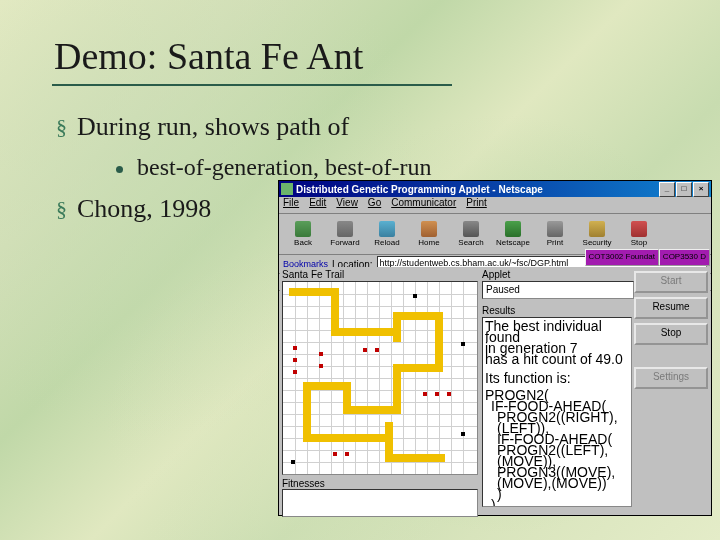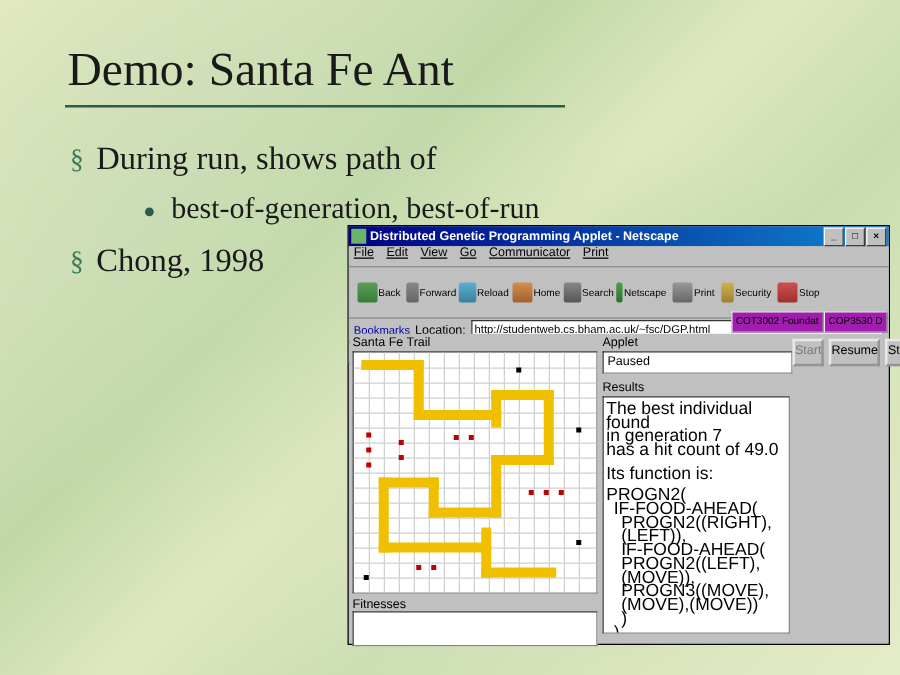--- a/index.html
+++ b/index.html
@@ -14,21 +14,21 @@
 .sub-bullet .dot{width:7px;height:7px;background:#2a5c4a;border-radius:50%;margin-top:12px;flex:0 0 auto}
 .b2{left:56px;top:194px}
 .browser{position:absolute;left:278px;top:180px;width:432px;height:334px;background:#c0c0c0;border:1px solid #000;font-family:Liberation Sans, sans-serif;font-size:10px;color:#000}
 .titlebar{height:16px;background:linear-gradient(90deg,#000080,#1084d0);color:#fff;display:flex;align-items:center;padding:0 2px;font-size:10px;font-weight:bold}
 .titlebar .icon{width:12px;height:12px;background:#6bb36b;margin-right:3px}
 .titlebar .spacer{flex:1}
 .winbtn{width:14px;height:13px;background:#c0c0c0;border:1px solid #fff;border-right-color:#404040;border-bottom-color:#404040;margin-left:1px;font-size:8px;text-align:center;line-height:11px;color:#000}
 .menubar{height:16px;background:#c0c0c0;display:flex;align-items:flex-start;padding-left:4px;gap:10px;border-bottom:1px solid #808080}
 .menubar span{text-decoration:underline;text-decoration-color:#000}
 .toolbar{height:36px;background:#c0c0c0;display:flex;align-items:center;padding:2px 4px;gap:2px;border-bottom:1px solid #808080}
-.tbtn{width:40px;height:32px;display:flex;flex-direction:row;align-items:center;justify-content:center;font-size:8px;gap:1px}
+.tbtn{width:40px;height:32px;display:flex;flex-direction:column;align-items:center;justify-content:center;font-size:8px;gap:1px}
 .tbtn .ic{width:16px;height:16px;border-radius:2px}
 .ic-back{background:linear-gradient(#5a9e5a,#3a7a3a)}
 .ic-fwd{background:linear-gradient(#888,#666)}
 .ic-reload{background:linear-gradient(#5ab0d0,#3a80a0)}
 .ic-home{background:linear-gradient(#d09050,#a06030)}
 .ic-search{background:linear-gradient(#888,#555)}
 .ic-nsc{background:linear-gradient(#4aa04a,#2a702a)}
 .ic-print{background:linear-gradient(#999,#666)}
 .ic-sec{background:linear-gradient(#d0b050,#a08030)}
 .ic-stop{background:linear-gradient(#d05050,#a03030)}
@@ -48,21 +48,21 @@
 .gl-v,.gl-h{position:absolute;background:#d0d0d0}
 .gl-v{width:1px;top:0;bottom:0}
 .gl-h{height:1px;left:0;right:0}
 .fit-label{font-size:10px;margin-top:3px}
 .fit-box{width:194px;height:26px;background:#fff;border:1px inset #888}
 .mid-col{width:148px;padding:2px}
 .status-box{width:144px;height:14px;background:#fff;border:1px inset #888;font-size:10px;padding:1px 3px;line-height:13px}
 .results-box{width:144px;height:182px;background:#fff;border:1px inset #888;font-size:14px;padding:3px 2px;line-height:11px;overflow:hidden}
 .results-box .indent1{padding-left:6px}
 .results-box .indent2{padding-left:12px}
-.right-col{width:80px;padding:4px 2px;display:flex;flex-direction:row;gap:4px}
+.right-col{width:80px;padding:4px 2px;display:flex;flex-direction:column;gap:4px}
 .btn{height:18px;background:#c0c0c0;border:2px outset #e8e8e8;font-size:10px;text-align:center;line-height:15px}
 .btn.disabled{color:#7a7a7a}
 .seg{position:absolute;background:#f0c000}
 .dot-r{position:absolute;width:4px;height:4px;background:#c00000}
 .dot-b{position:absolute;width:4px;height:4px;background:#000}
 </style>
 </head>
 <body>
 
 <div class="slide">

